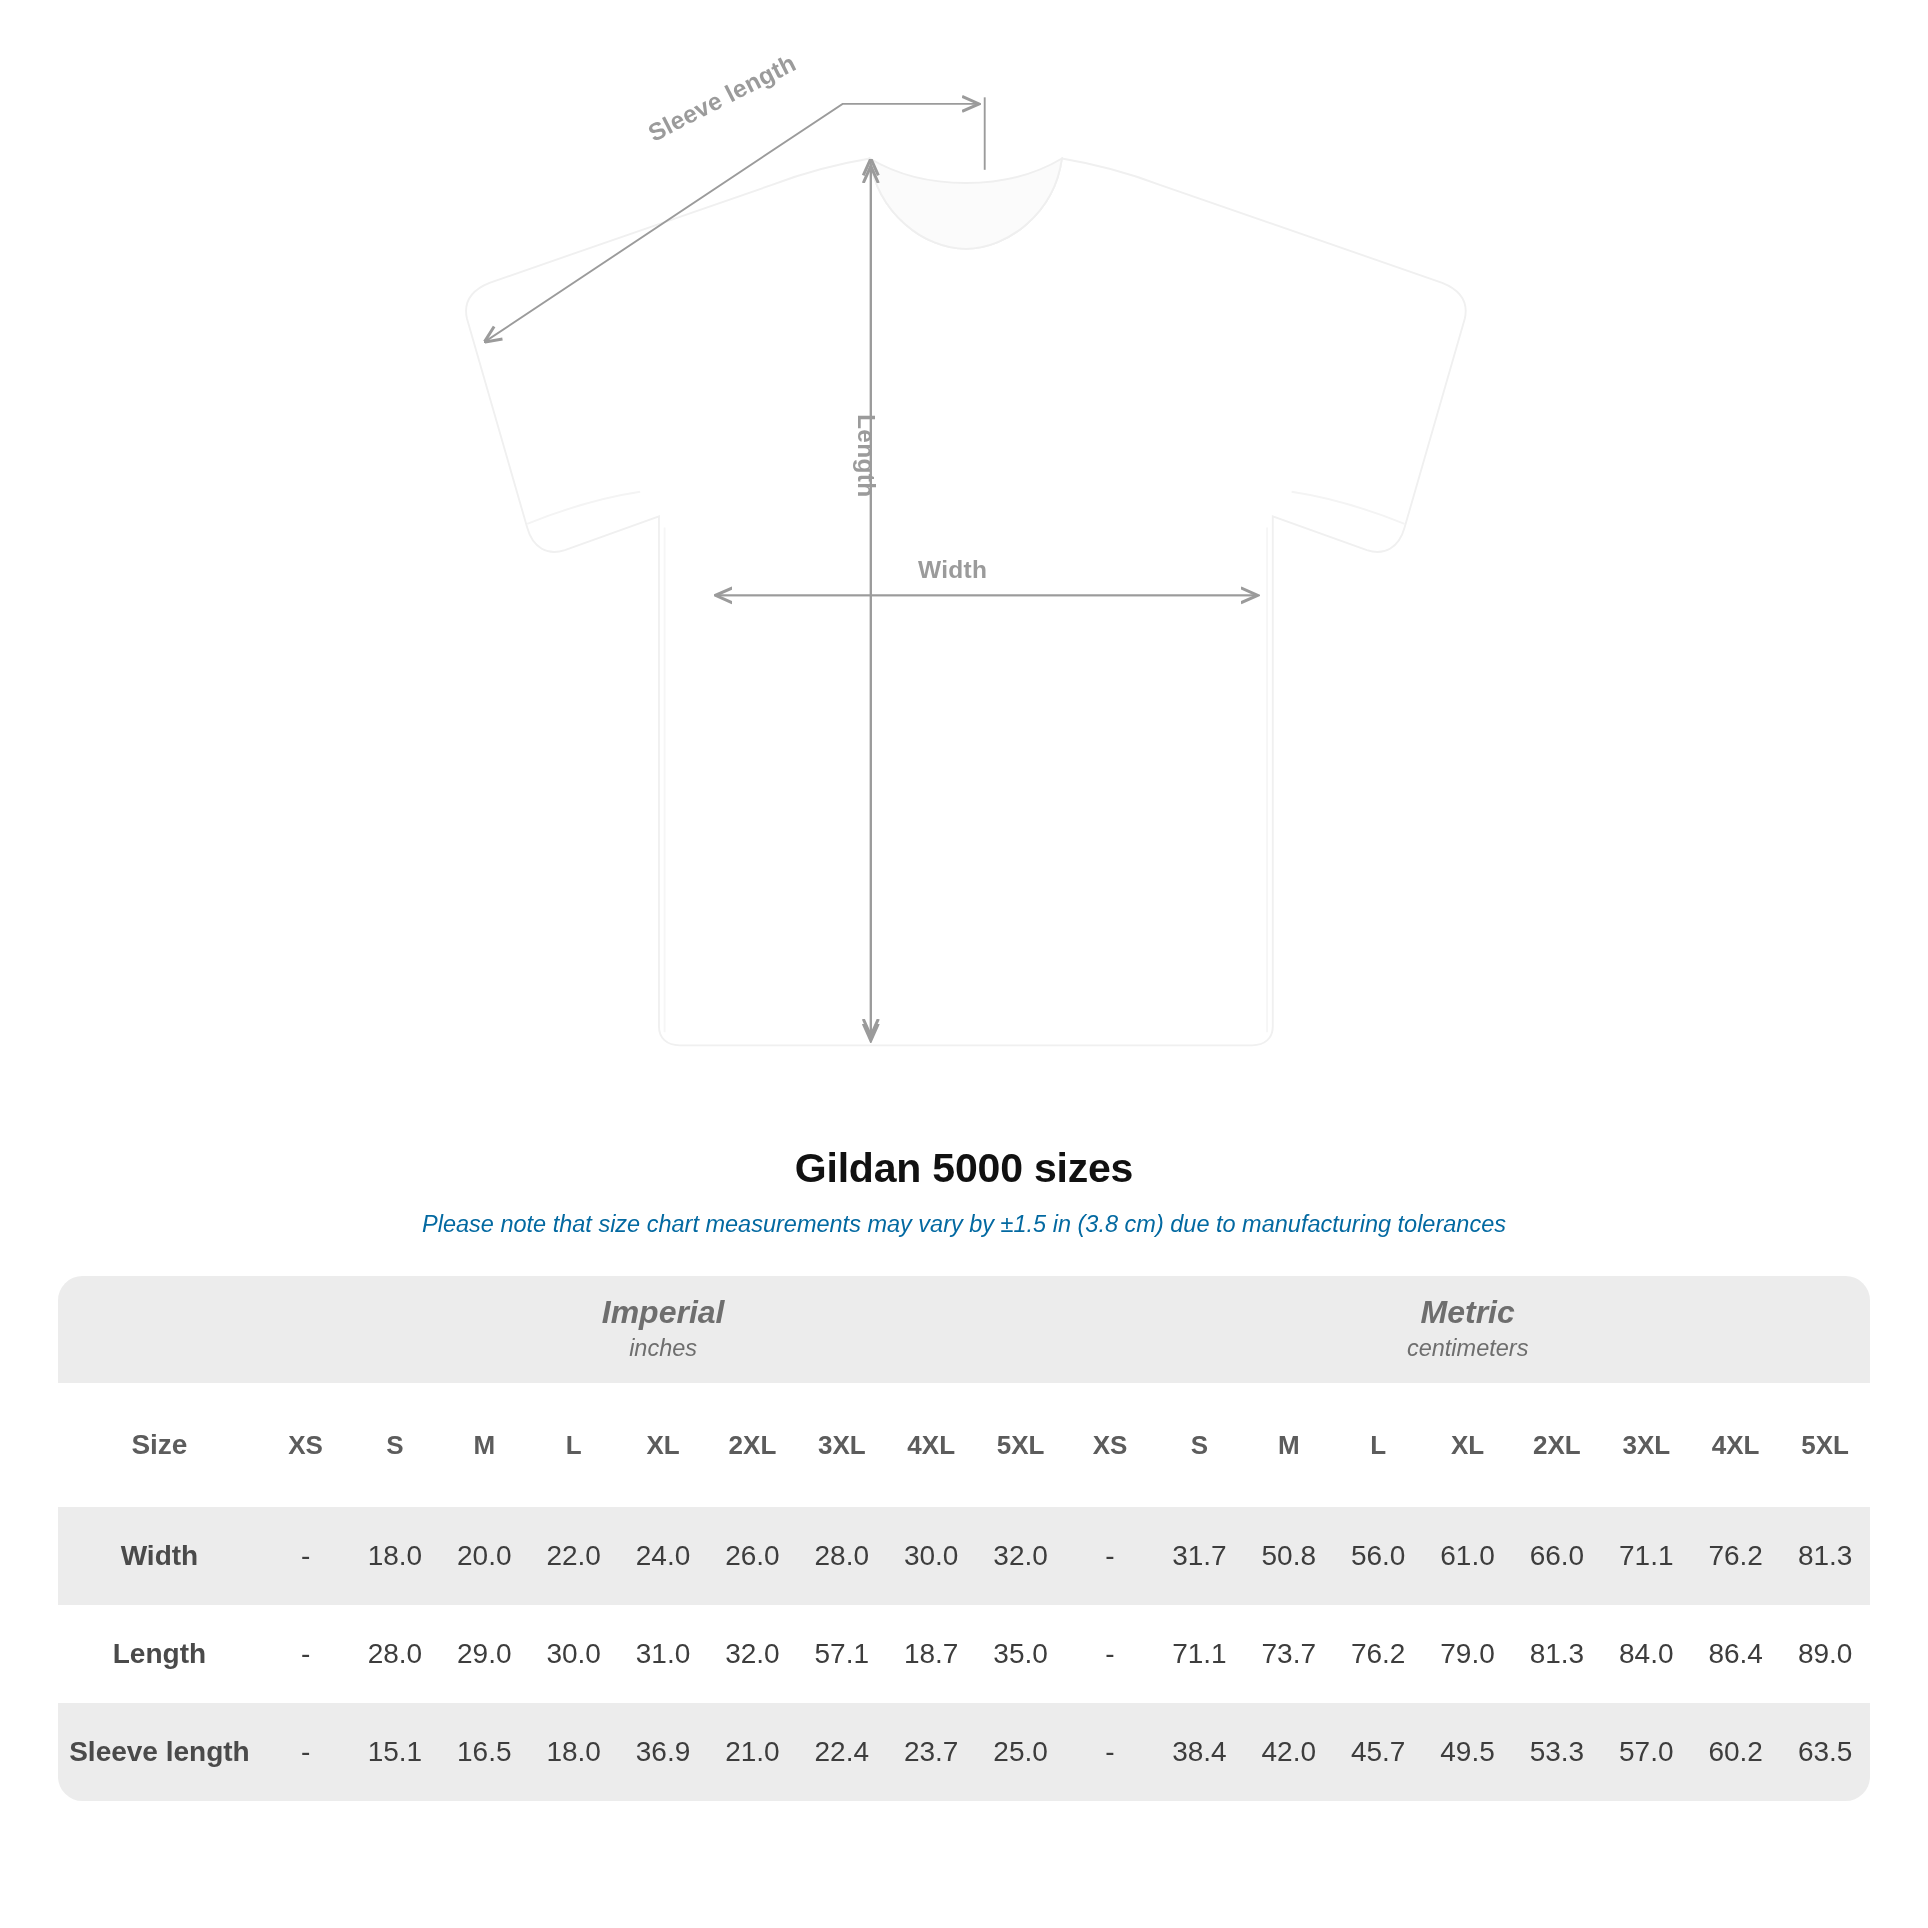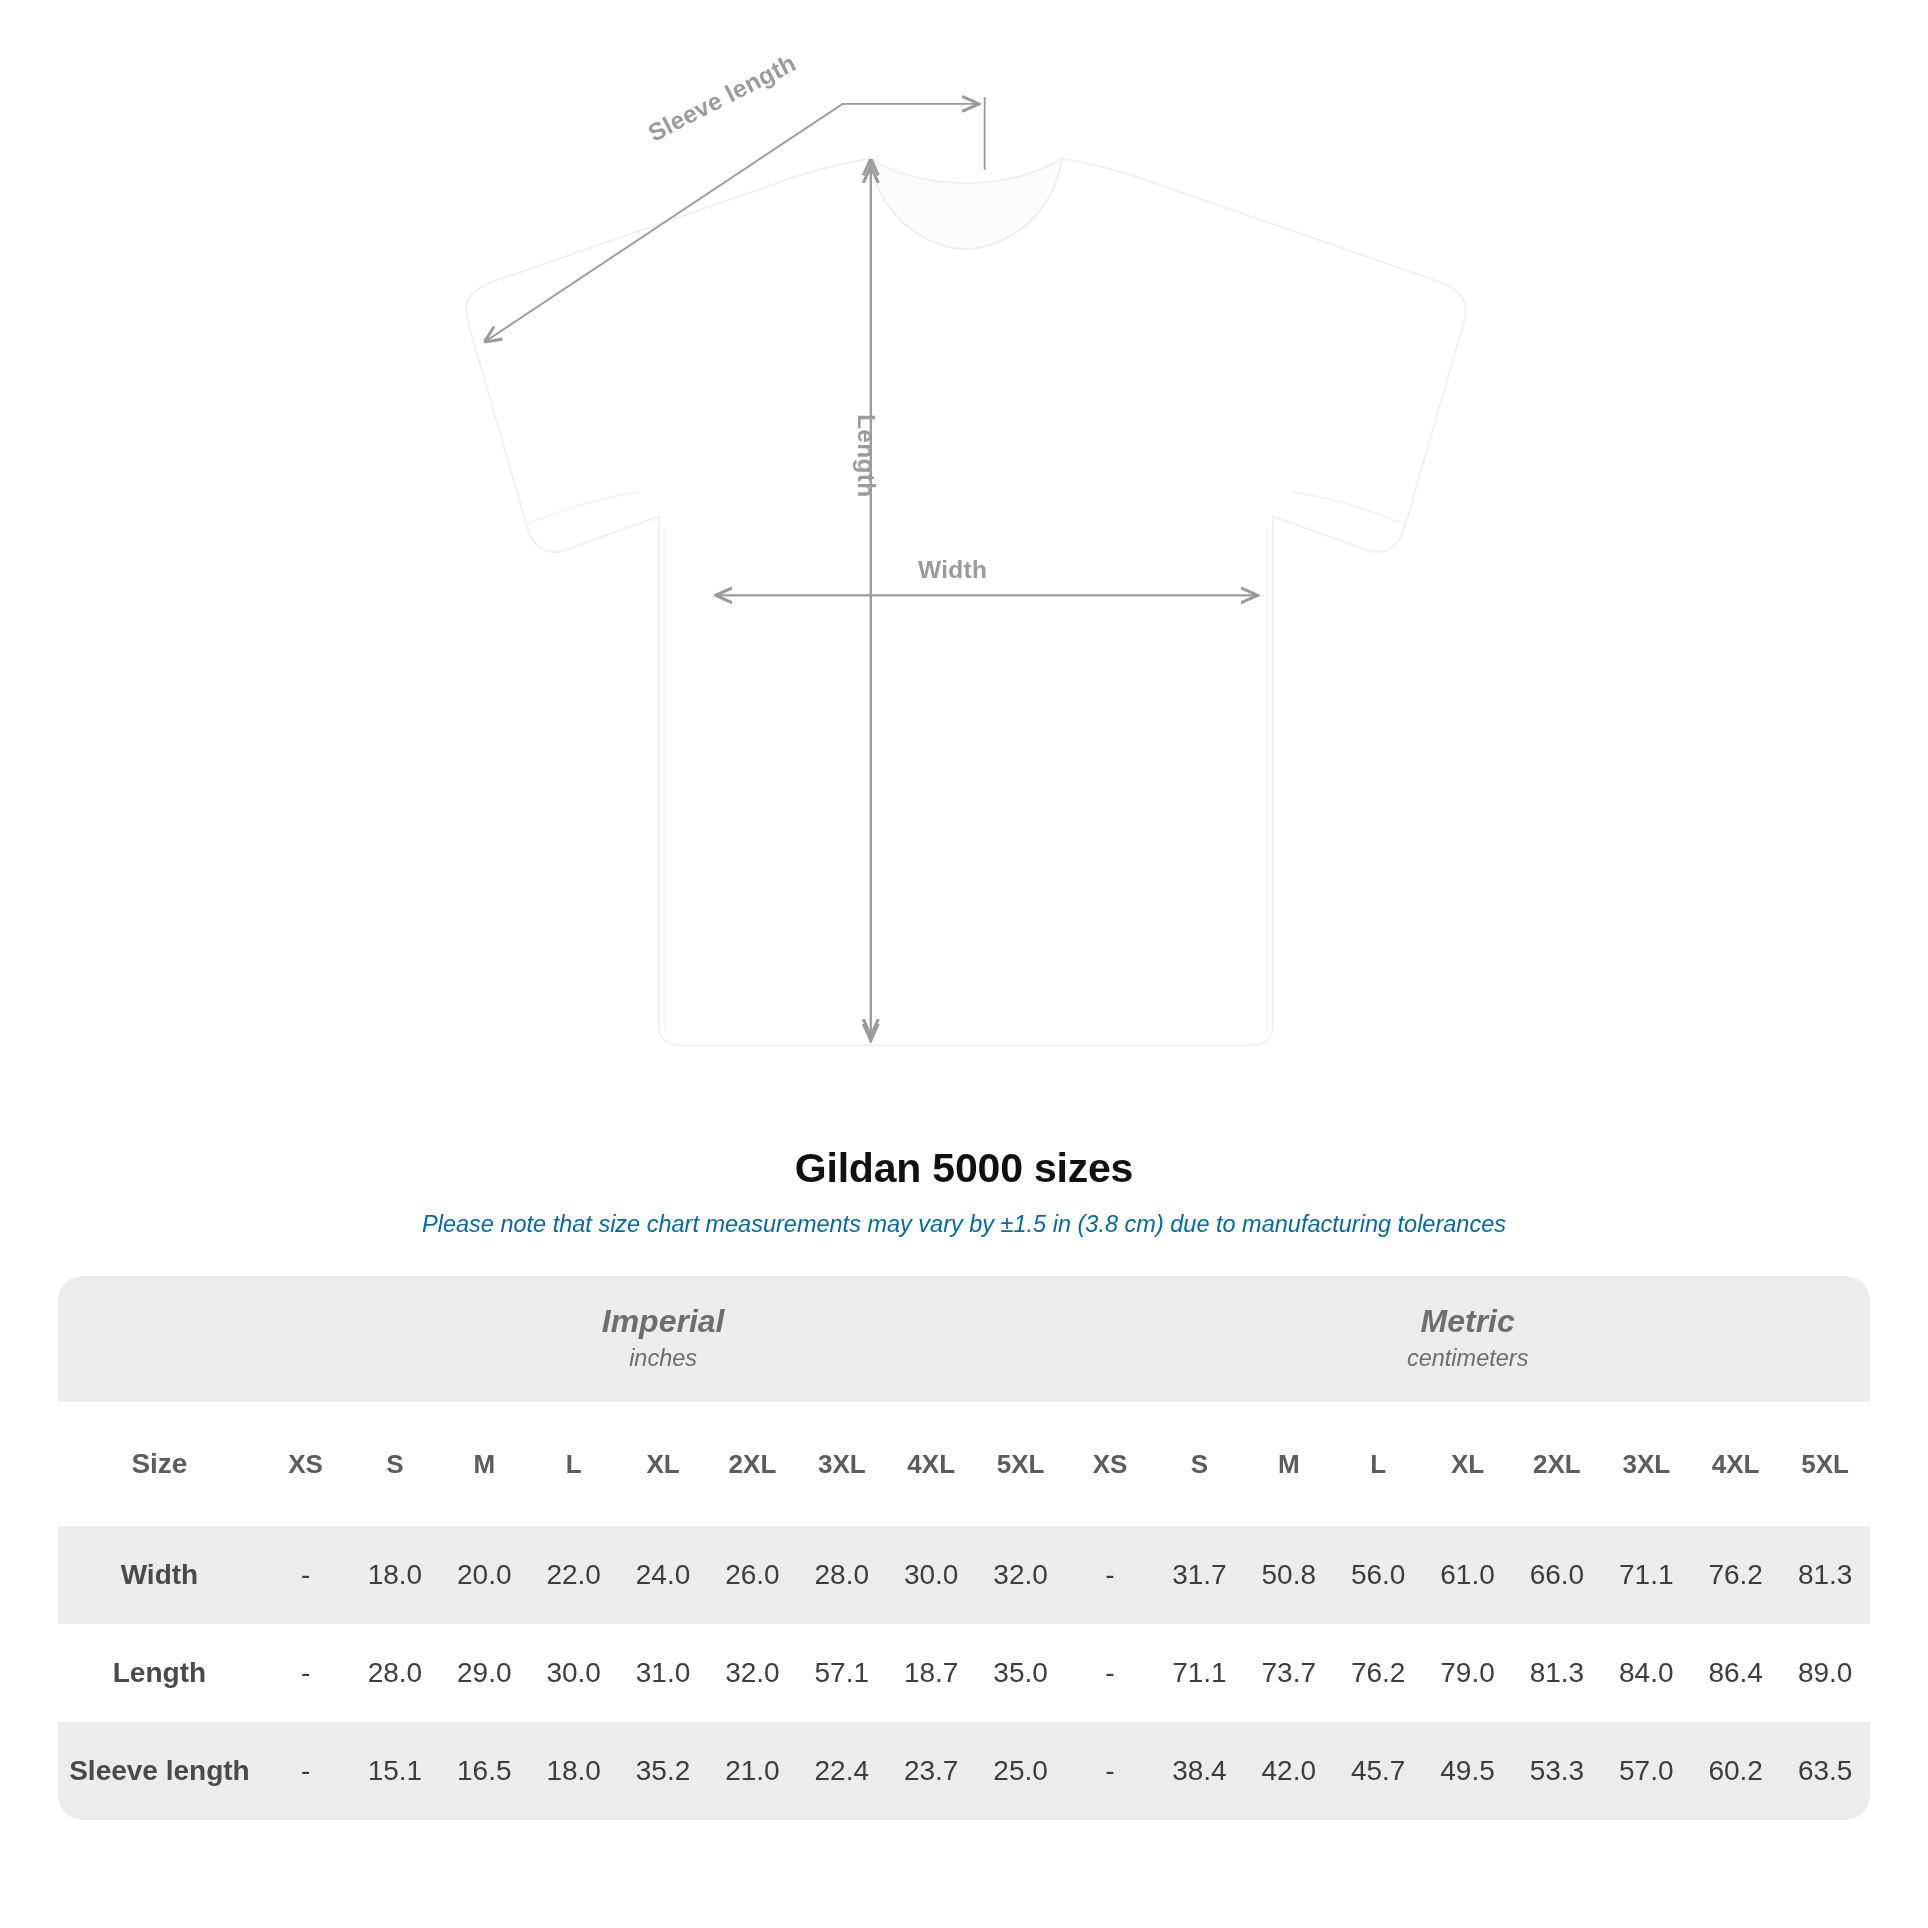--- a/index.html
+++ b/index.html
@@ -83,21 +83,21 @@
     border-spacing: 0;
     width: 1812px;
     table-layout: fixed;
   }
   table.size-table td, table.size-table th {
     padding: 0;
     margin: 0;
   }
   .unit-head {
     background: #ececec;
-    height: 126px;
+    height: 107px;
     text-align: center;
     vertical-align: middle;
   }
   .unit-head.left-round { border-top-left-radius: 24.5px; }
   .unit-head.right-round { border-top-right-radius: 24.5px; }
   .unit-name {
     font-size: 32px;
     font-style: italic;
     font-weight: bold;
     color: #6e6e6e;
@@ -319,21 +319,21 @@
           <td class="data-cell">86.4</td>
           <td class="data-cell">89.0</td>
         </tr>
 
         <tr class="data-row-shaded">
           <td class="row-label bl-round">Sleeve length</td>
           <td class="data-cell">-</td>
           <td class="data-cell">15.1</td>
           <td class="data-cell">16.5</td>
           <td class="data-cell">18.0</td>
-          <td class="data-cell">35.2</td>
+          <td class="data-cell">36.9</td>
           <td class="data-cell">21.0</td>
           <td class="data-cell">22.4</td>
           <td class="data-cell">23.7</td>
           <td class="data-cell">25.0</td>
           <td class="data-cell">-</td>
           <td class="data-cell">38.4</td>
           <td class="data-cell">42.0</td>
           <td class="data-cell">45.7</td>
           <td class="data-cell">49.5</td>
           <td class="data-cell">53.3</td>

